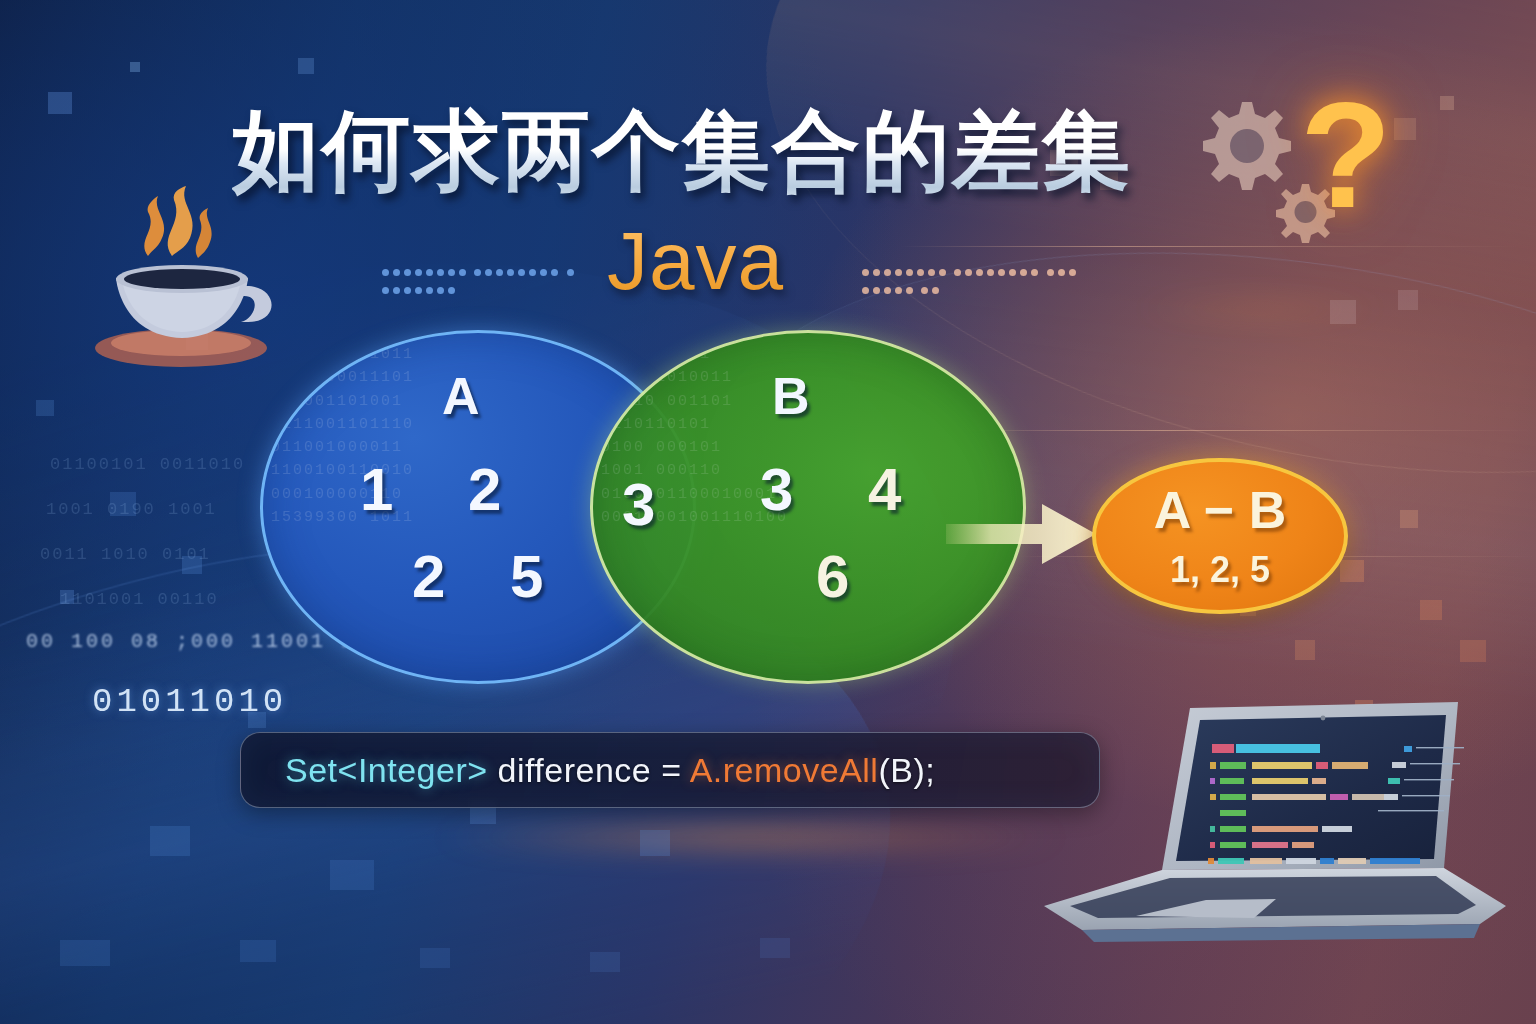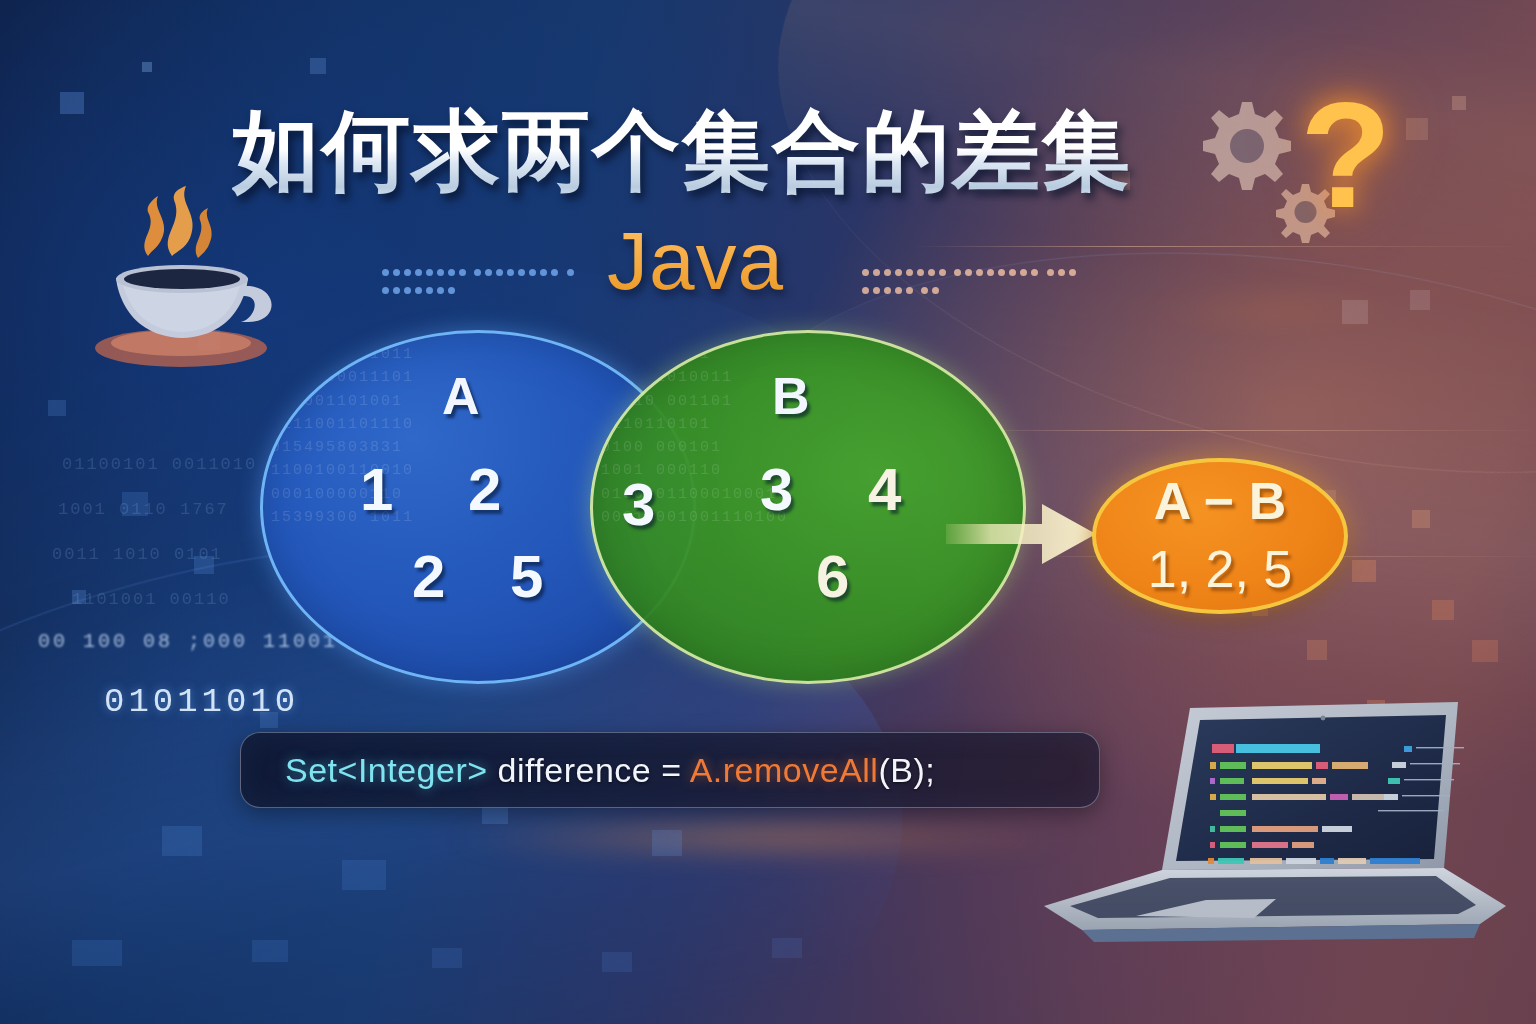--- a/index.html
+++ b/index.html
@@ -14,21 +14,21 @@
     overflow: hidden;
     font-family: "Liberation Sans", "DejaVu Sans", sans-serif;
     background:
       radial-gradient(ellipse 700px 560px at 1290px 420px, rgba(198,120,86,0.50), rgba(198,120,86,0) 72%),
       radial-gradient(ellipse 620px 520px at 1180px 760px, rgba(120,70,90,0.42), rgba(120,70,90,0) 70%),
       radial-gradient(ellipse 900px 700px at 260px 300px, rgba(20,56,124,0.85), rgba(20,56,124,0) 72%),
       linear-gradient(104deg, #0d1d3f 0%, #123161 20%, #17386c 34%, #2a3566 50%, #453659 64%, #5e3d53 78%, #6e4450 90%, #69414e 100%);
   }
 
   
-  .bg-layer { position:absolute; inset:0; pointer-events:none;margin-left:12px; }
+  .bg-layer { position:absolute; inset:0; pointer-events:none; }
 
   .swoosh {
     position:absolute;
     border-radius:50%;
     filter: blur(0.6px);
     opacity:.55;
   }
   .swoosh-a {
     left:-380px; top:560px; width:1280px; height:700px;
     background: linear-gradient(to bottom, rgba(60,110,210,0) 0%, rgba(70,125,230,0.30) 38%, rgba(50,95,190,0.16) 60%, rgba(0,0,0,0) 78%);
@@ -201,21 +201,21 @@
     border: 4px solid #f7c63f;
     box-shadow: 0 0 26px rgba(250,170,60,0.55), 0 8px 18px rgba(30,10,0,0.35);
     display:flex; flex-direction:column; align-items:center; justify-content:center;
   }
   .result-title {
     font-size:52px; font-weight:bold; color:#fbf4dc;
     text-shadow: 3px 4px 3px rgba(90,40,0,0.45);
     line-height:1.02;
   }
   .result-items {
-    font-size:52px; font-weight:normal; color:#fbf4dc;
+    font-size:36px; font-weight:bold; color:#fbf4dc;
     text-shadow: 3px 4px 3px rgba(90,40,0,0.45);
     line-height:1.05; margin-top:14px;
   }
 
   
   .codebar {
     position:absolute; left:240px; top:732px;
     width:860px; height:76px;
     border-radius: 20px;
     background: linear-gradient(100deg, rgba(14,22,48,0.90) 0%, rgba(20,26,52,0.88) 45%, rgba(38,28,48,0.86) 100%);
@@ -284,21 +284,21 @@
     <div class="sq" style="left:330px;top:860px;width:44px;height:30px;background:rgba(95,155,240,0.16);"></div>
     <div class="sq" style="left:470px;top:800px;width:26px;height:24px;background:rgba(110,170,250,0.22);"></div>
     <div class="sq" style="left:640px;top:830px;width:30px;height:26px;background:rgba(100,160,245,0.20);"></div>
     <div class="sq" style="left:60px;top:940px;width:50px;height:26px;background:rgba(90,150,235,0.16);"></div>
     <div class="sq" style="left:240px;top:940px;width:36px;height:22px;background:rgba(90,150,235,0.16);"></div>
     <div class="sq" style="left:420px;top:948px;width:30px;height:20px;background:rgba(90,150,235,0.14);"></div>
     <div class="sq" style="left:590px;top:952px;width:30px;height:20px;background:rgba(90,150,235,0.14);"></div>
     <div class="sq" style="left:760px;top:938px;width:30px;height:20px;background:rgba(90,150,235,0.13);"></div>
 
     <div class="binary-faint" style="left:50px; top:455px;">01100101 0011010</div>
-    <div class="binary-faint" style="left:46px; top:500px;">1001 0110 1767</div>
+    <div class="binary-faint" style="left:46px; top:500px;">1001 0190 1001</div>
     <div class="binary-faint" style="left:40px; top:545px;">0011 1010 0101</div>
     <div class="binary-faint" style="left:60px; top:590px;">1101001 00110</div>
 
     <div class="bin-blur">00 100 08 ;000 11001 110,  0</div>
     <div class="bin-sharp">01011010</div>
   </div>
 
   <div class="coffee">
     <svg width="200" height="190" viewBox="0 0 200 190">
       <g opacity="0.95">
@@ -347,21 +347,21 @@
   <div class="qmark">?</div>
 
   <div class="venn">
 
     <div class="circle circle-a">
       <div class="venn-binary">
         <div>00110000 1011</div>
         <div>0010100011101</div>
         <div>110001101001</div>
         <div>0111001101110</div>
-        <div>015495803831</div>
+        <div>011001000011</div>
         <div>1100100110010</div>
         <div>000100000110</div>
         <div>15399300 1011</div>
       </div>
     </div>
 
     <div class="circle circle-b">
       <div class="venn-binary">
         <div>0110 01001</div>
         <div>0101 1010011</div>

